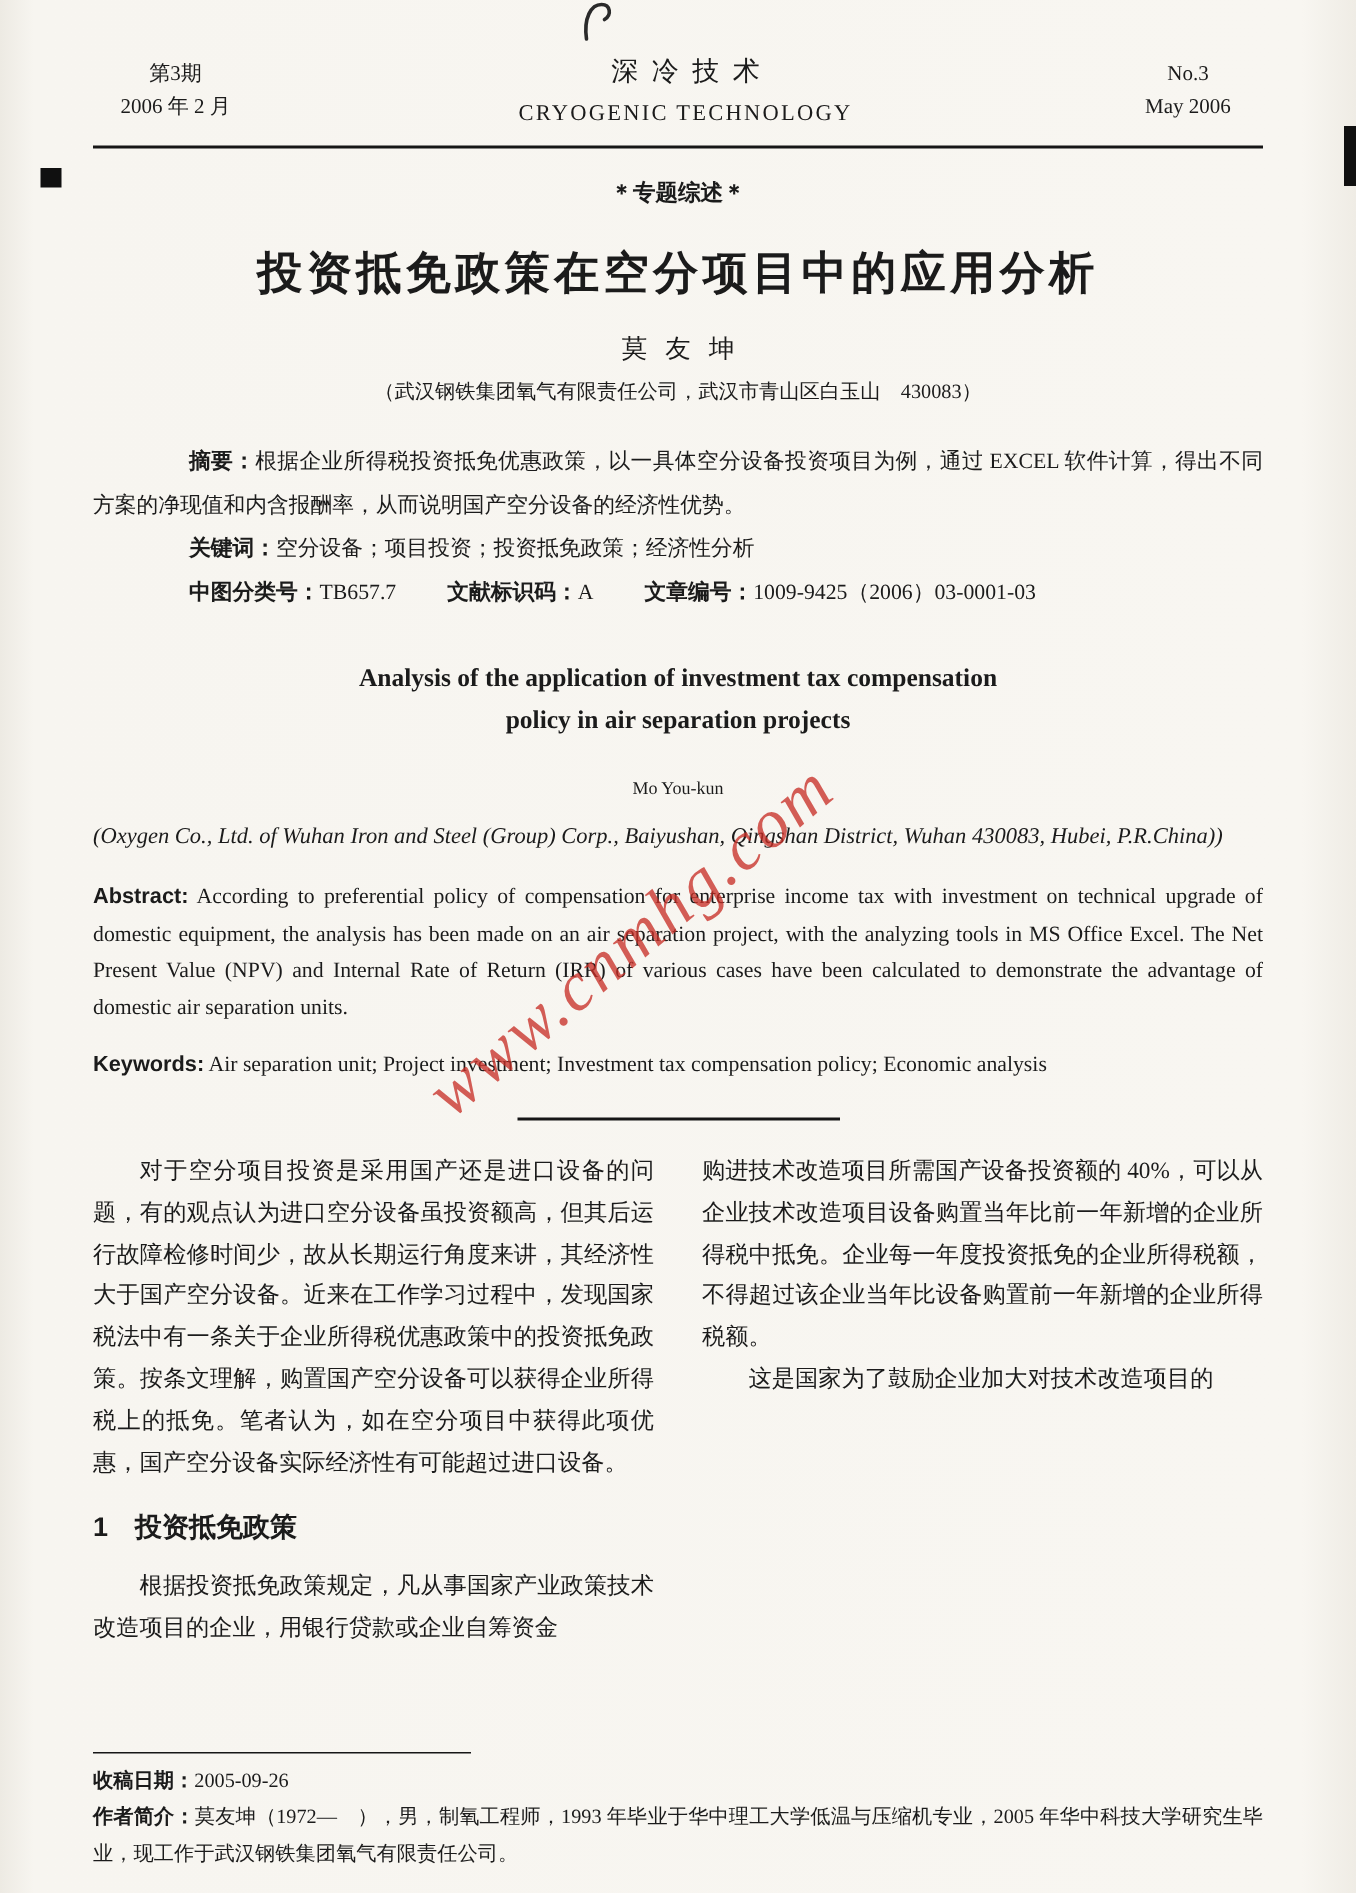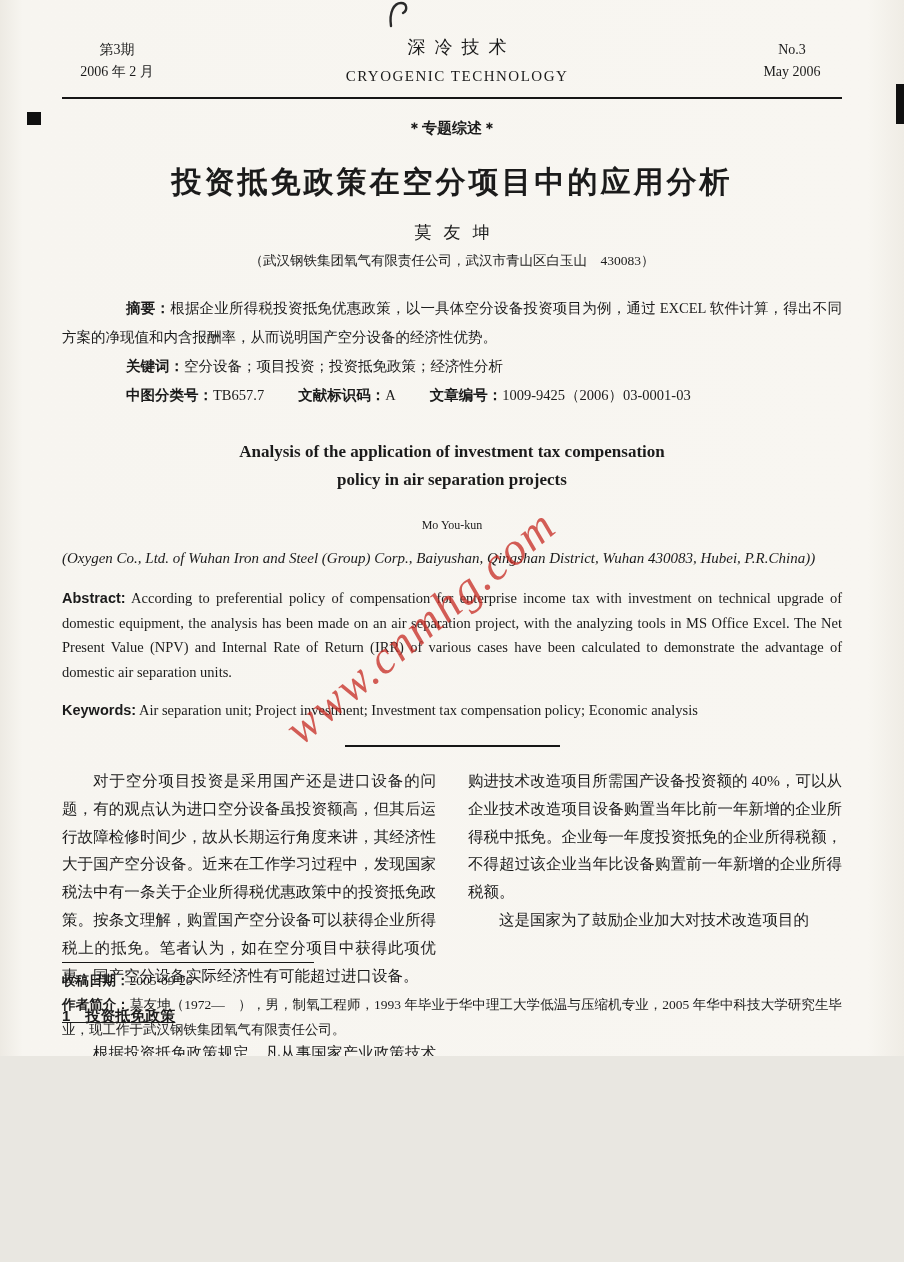--- a/index.html
+++ b/index.html
@@ -4,21 +4,21 @@
 <style>
   html, body { margin:0; padding:0; }
   body {
     width:904px; height:1262px;
     background:#e9e7e1;
     font-family:"Liberation Serif","DejaVu Serif",serif;
     color:#1b1b1b;
     -webkit-font-smoothing:antialiased;
   }
   .page {
-    position:relative; width:904px; height:1056px; overflow:hidden;
+    position:relative; width:904px; height:1262px; overflow:hidden;
     background:linear-gradient(90deg,#edeae3 0,#f7f5f0 2.5%,#f8f6f1 96%,#efece5 100%);
     box-sizing:border-box;
     padding:34px 62px 0 62px;
   }
   .sans { font-family:"Liberation Sans","DejaVu Sans",sans-serif; }
   .lbl  { font-family:"Liberation Sans","DejaVu Sans",sans-serif; font-weight:700; }
 
   
   .journal-header { display:flex; justify-content:space-between; align-items:center; }
   .jh-cell { text-align:center; font-size:14px; line-height:1.55; }
@@ -51,21 +51,21 @@
   .abstract-en .lbl, .keywords-en .lbl { font-size:14.5px; }
   .keywords-en { margin-top:6px; font-size:14.5px; line-height:1.68; text-align:justify; }
 
   .center-divider { width:215px; border:0; border-top:2px solid #161616; margin:22px auto 20px auto; }
 
   
   .body-columns { display:flex; gap:32px; }
   .col { flex:1; font-size:15.5px; line-height:1.8; text-align:justify; }
   .col p { margin:0; }
   .indent { text-indent:2em; }
-  .section-heading { font-family:"Liberation Sans","DejaVu Sans",sans-serif; font-weight:700; font-size:15px; margin:12px 0 10px 0; text-indent:0;text-decoration:underline; }
+  .section-heading { font-family:"Liberation Sans","DejaVu Sans",sans-serif; font-weight:700; font-size:18px; margin:12px 0 10px 0; text-indent:0; }
 
   
   .page-footer { position:absolute; left:62px; right:62px; bottom:14px; font-size:13.5px; line-height:1.8; }
   .footer-rule { border:0; border-top:1.5px solid #161616; width:252px; margin:0 0 6px 0; }
   .page-footer p { margin:0; text-align:justify; }
 
   
   .watermark {
     position:absolute; left:308px; top:702px;
     transform:rotate(-40deg); transform-origin:left bottom;

